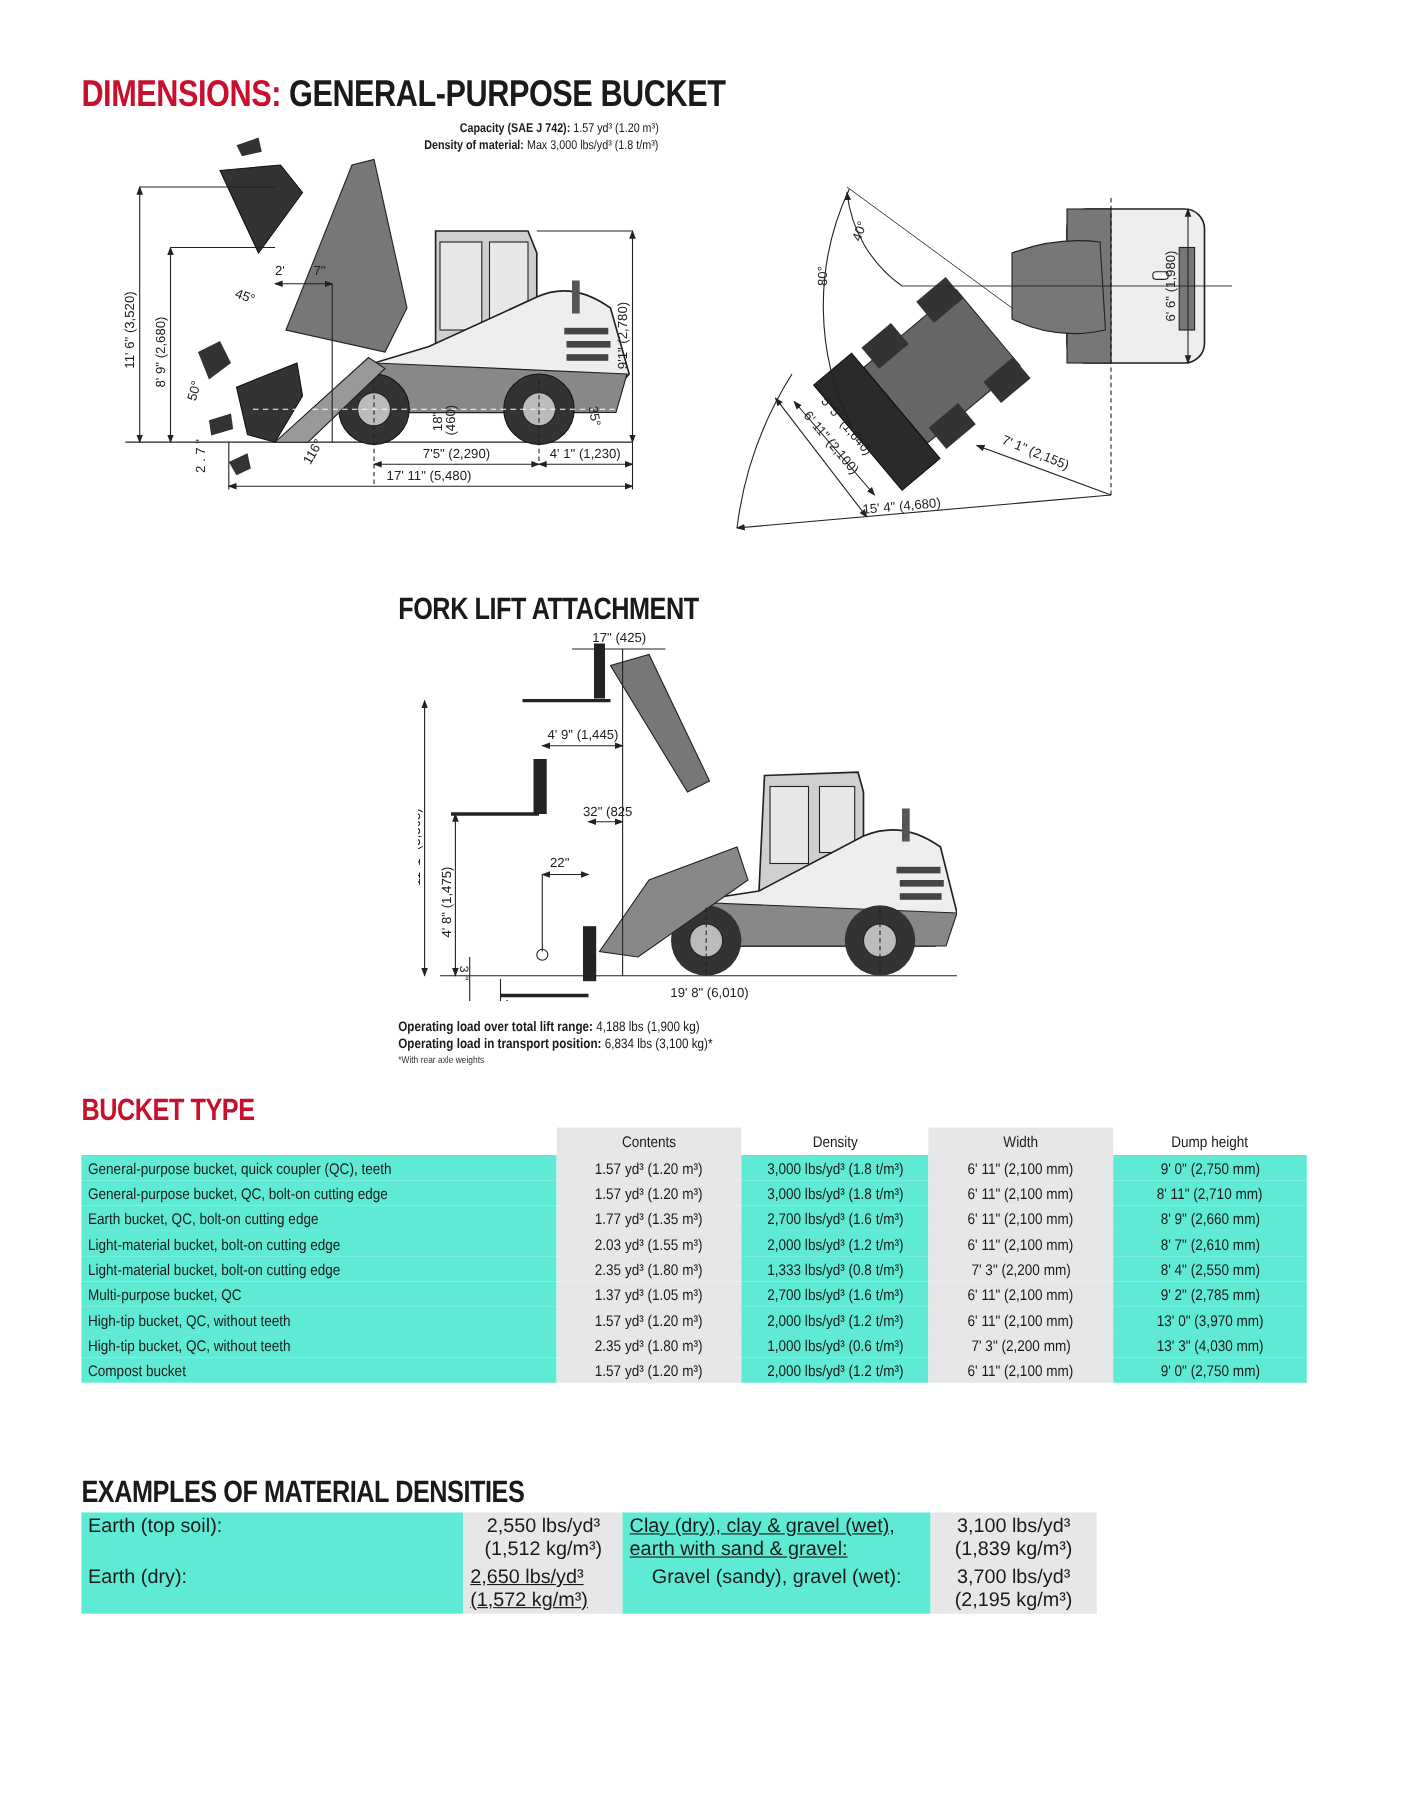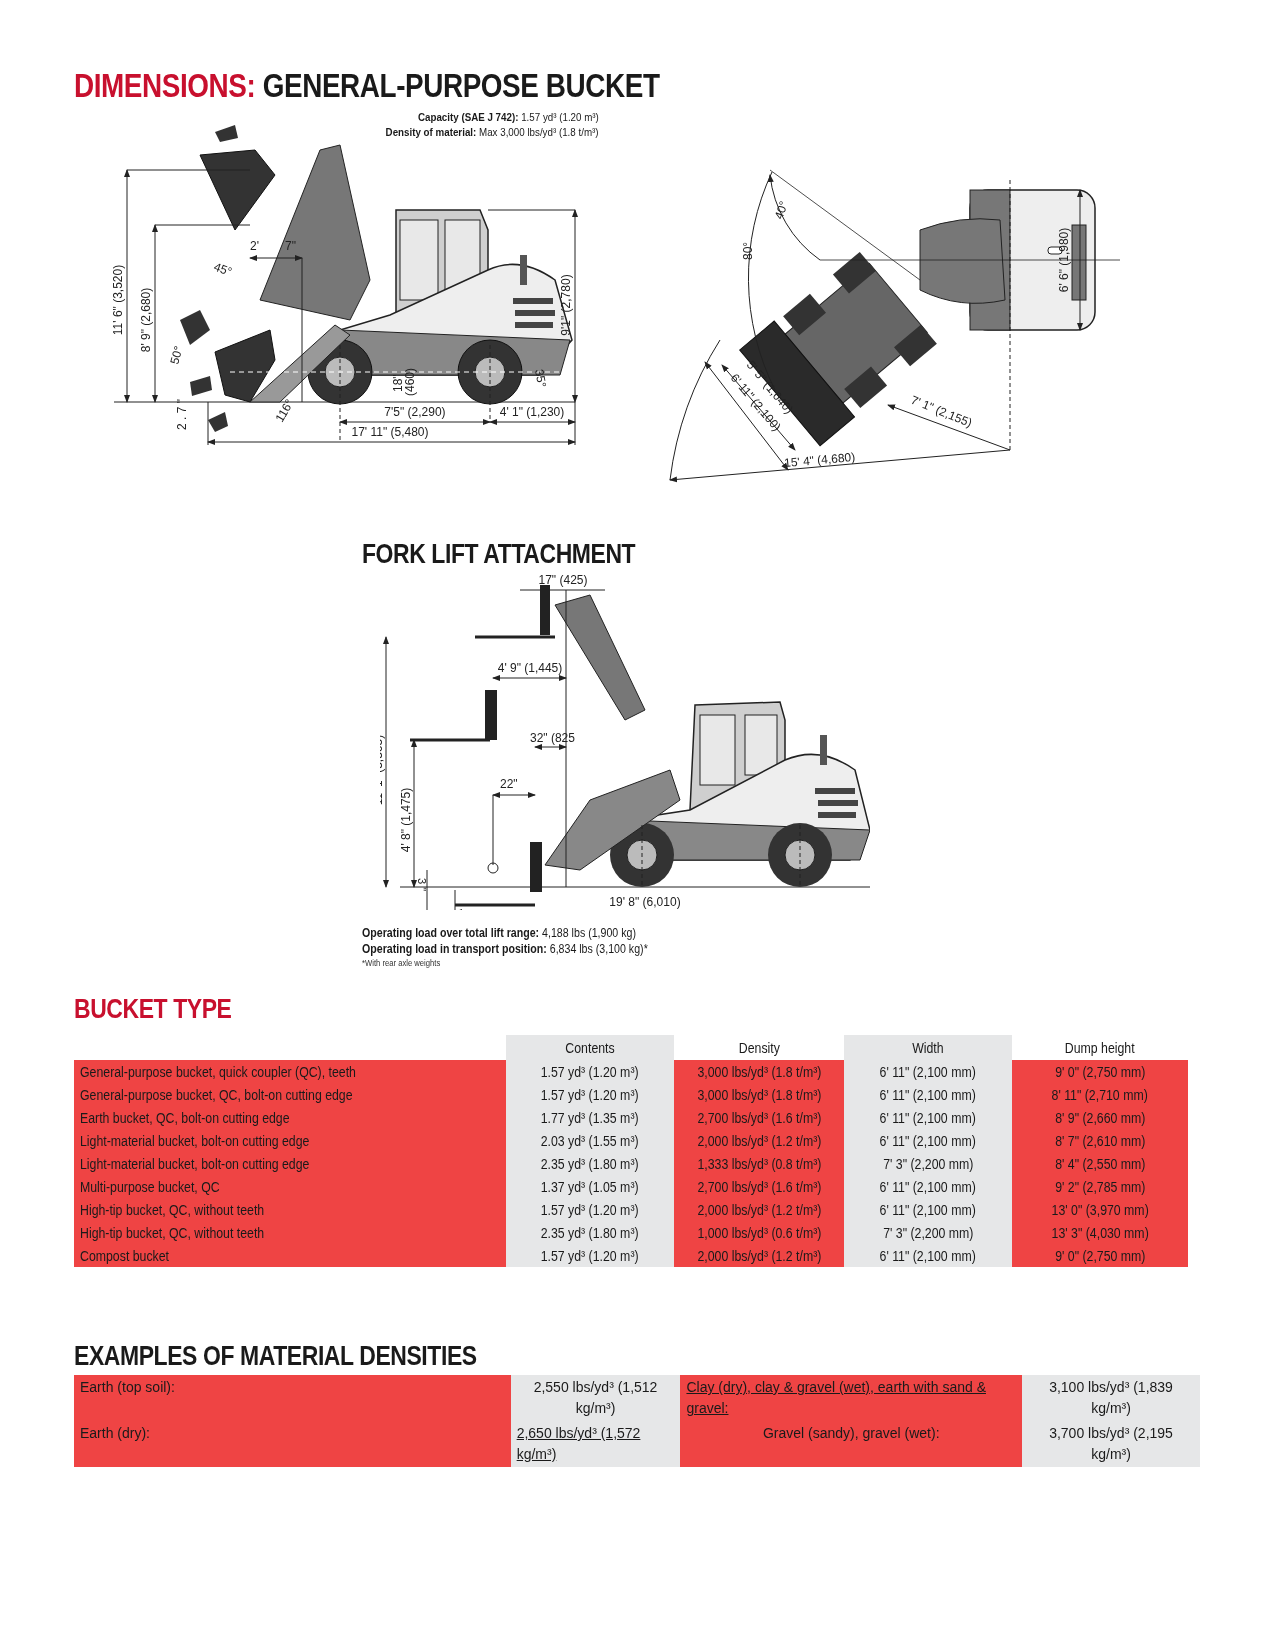--- a/index.html
+++ b/index.html
@@ -11,31 +11,31 @@
   .red { color:#c8102e; }
   .cap { font-size:11.5px; text-align:right; white-space:nowrap; transform:scaleX(0.85); transform-origin:right top; }
   .cap b { font-weight:bold; }
   .diagram { position:absolute; }
   svg text { font-family:"Liberation Sans", sans-serif; fill:#222; }
   .note { font-size:12.5px; white-space:nowrap; transform:scaleX(0.85); transform-origin:left top; }
   .note b { font-weight:bold; }
   .tiny { font-size:9px; color:#333; white-space:nowrap; transform:scaleX(0.85); transform-origin:left top; }
 
   table.bt { position:absolute; left:74px; top:1025px; width:1114px; border-collapse:collapse;
-             font-size:14px;margin-top:10px; }
+             font-size:14px; }
   table.bt td, table.bt th { padding:0 6px; height:23px; white-space:nowrap; font-weight:normal; }
   table.bt th { height:25px; text-align:center; }
   table.bt td.name { text-align:left; }
   table.bt td.v { text-align:center; }
   .shade { background:#e6e7e8; }
-  .lite { background:#ef4444; }
+  .lite { background:#5eead4; }
   .cond { display:inline-block; transform:scaleX(0.88); transform-origin:center; }
   .condl { display:inline-block; transform:scaleX(0.88); transform-origin:left center; }
 
-  table.md { position:absolute; left:74px; top:1375px; width:1126px; border-collapse:collapse; font-size:14px; }
+  table.md { position:absolute; left:74px; top:1375px; width:923px; border-collapse:collapse; font-size:18px; }
   table.md td { padding:2px 6px; vertical-align:top; line-height:21px; }
 </style>
 </head>
 <body>
 
 <div class="abs h-title" style="left:74px; top:66px; font-size:34px;">
   <span class="red">DIMENSIONS:</span>
   <span>GENERAL-PURPOSE BUCKET</span>
 </div>
 <div class="abs cap" style="right:676px; top:111px;">

